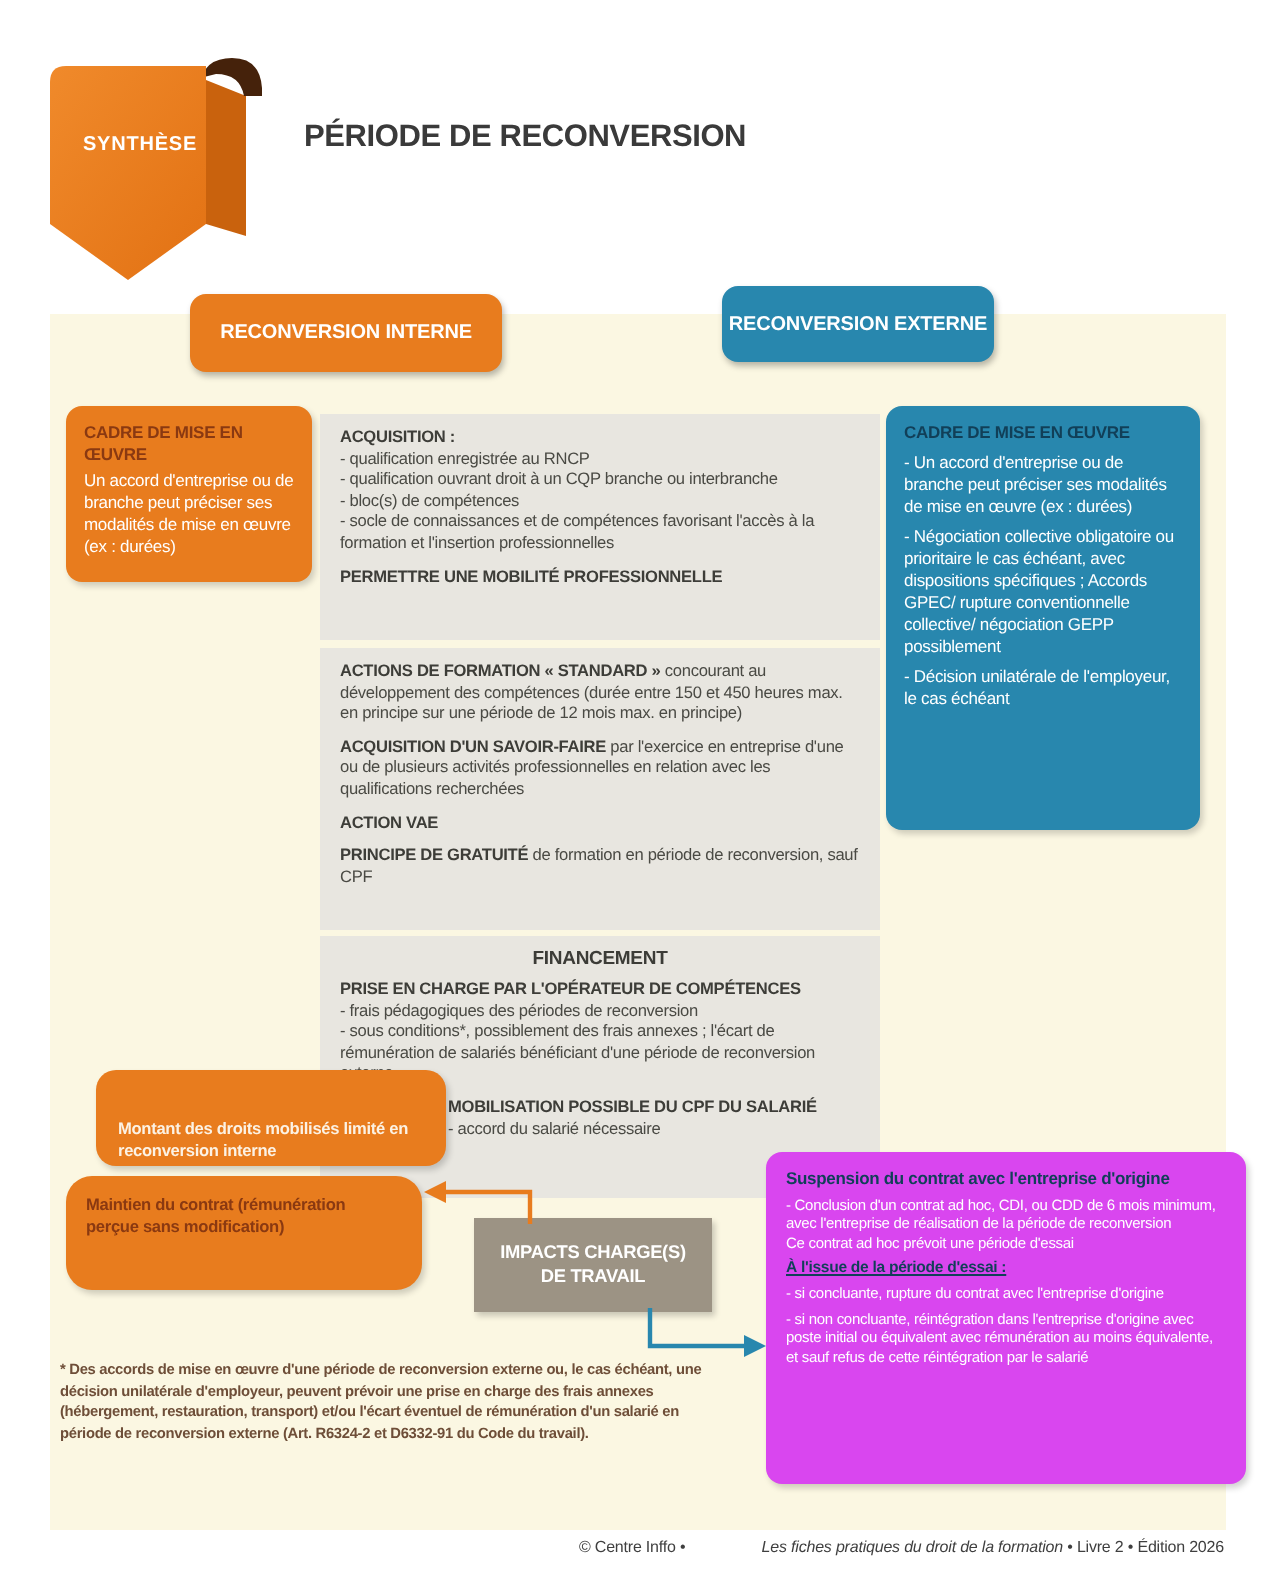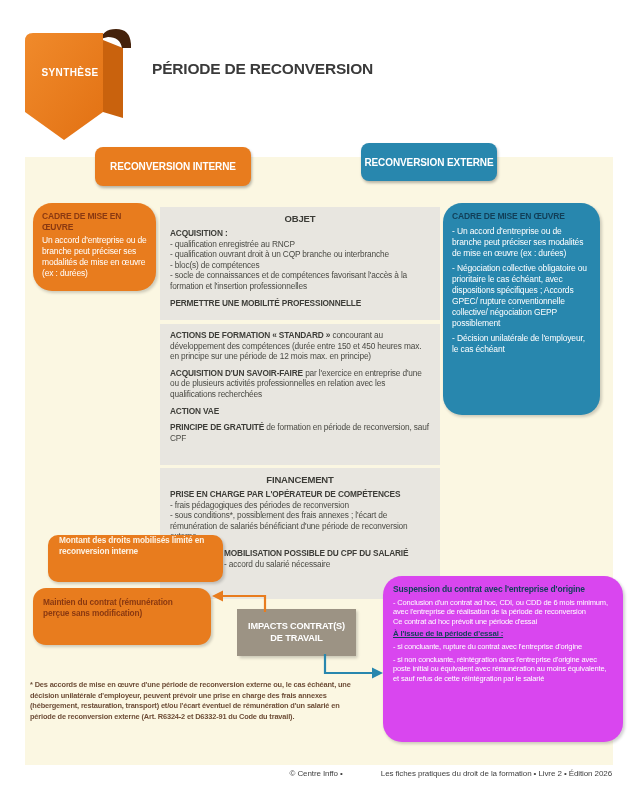--- a/index.html
+++ b/index.html
@@ -14,21 +14,21 @@
         color:#ffffff;font-size:10px;font-weight:bold;letter-spacing:.4px;}
   .page-title{position:absolute;left:152px;top:60px;margin:0;font-size:15.5px;font-weight:bold;
         color:#3A3A3A;letter-spacing:-0.2px;}
   
   .btn{position:absolute;border-radius:8px;color:#fff;font-weight:bold;font-size:10px;
        display:flex;align-items:center;justify-content:center;text-align:center;
        box-shadow:1px 2px 3px rgba(0,0,0,.28);letter-spacing:-0.1px;}
   .btn-orange{left:95px;top:147px;width:156px;height:39px;background:#E87C1E;}
   .btn-blue{left:361px;top:143px;width:136px;height:38px;background:#2887AE;}
   
-  .sidebox{position:absolute;border-radius:19px;padding:8px 9px;box-sizing:border-box;
+  .sidebox{position:absolute;border-radius:8px;padding:8px 9px;box-sizing:border-box;
            box-shadow:1.5px 2px 3px rgba(0,0,0,.18);}
   .cadre-left{left:33px;top:203px;width:123px;height:88px;background:#E87C1E;}
   .cadre-right{left:443px;top:203px;width:157px;height:212px;background:#2887AE;}
   .suspension{left:383px;top:576px;width:240px;min-height:166px;background:#d946ef;padding:8px 10px;}
   .side-title{font-size:8.5px;font-weight:bold;margin:0 0 3px;line-height:1.25;}
   .maroon{color:#8A3911;}
   .navy{color:#113F58;}
   .side-body,.side-item{color:#ffffff;font-size:8.5px;line-height:1.3;margin:0;}
   .side-item{margin-top:4px;}
   .sln{color:#ffffff;font-size:7.5px;line-height:1.27;margin:3px 0 0;}
@@ -41,35 +41,35 @@
   .box-modalites{top:324px;height:141px;}
   .box-financement{top:468px;height:131px;}
   .sec-title{text-align:center;font-weight:bold;font-size:9.5px;color:#3C3C37;margin:0 0 4px;}
   .ln{margin:0;font-size:8.3px;line-height:1.28;}
   .ln .b{font-weight:bold;color:#3D3D38;text-align:right;}
   .gap{margin-top:6px;}
   .indent{margin-left:54px;}
   
   .note{position:absolute;background:#E87C1E;border-radius:10px;box-sizing:border-box;
         font-weight:bold;box-shadow:1.5px 2px 3px rgba(0,0,0,.18);line-height:1.3;z-index:3;}
-  .note-montant{left:48px;top:535px;width:175px;height:47px;padding:0 11px;
+  .note-montant{left:48px;top:535px;width:175px;height:47px;padding:24px 11px;
         color:#FCF2E4;font-size:8.3px;}
   .note-maintien{left:33px;top:588px;width:178px;height:57px;padding:9px 10px;
         color:#8A3911;font-size:8.3px;border-radius:13px;}
   
   .impacts{position:absolute;left:237px;top:609px;width:119px;height:47px;background:#9C9384;
         color:#ffffff;font-weight:bold;font-size:9.2px;display:flex;flex-direction:column;
         align-items:center;justify-content:center;text-align:center;line-height:1.3;
         box-shadow:1.5px 2px 3px rgba(0,0,0,.2);}
   .arrow{position:absolute;z-index:2;}
   
   .footnote{position:absolute;left:30px;top:680px;width:330px;font-size:7.4px;font-weight:bold;
         color:#6E4E38;line-height:1.42;}
   .footer{position:absolute;right:26px;top:769px;font-size:8px;color:#3F3F3F;letter-spacing:-0.1px;}
-  .footer .it{padding-left:36px;}
+  .footer .it{font-style:italic;padding-left:36px;}
 </style>
 </head>
 <body>
 
 <div class="page">
 
   <div class="panel"></div>
 
   <div class="ribbon">
     <svg width="140" height="125" viewBox="0 0 140 125">
@@ -90,21 +90,20 @@
 
   <div class="btn btn-orange">RECONVERSION INTERNE</div>
   <div class="btn btn-blue">RECONVERSION EXTERNE</div>
 
   <div class="sidebox cadre-left">
     <div class="side-title maroon">CADRE DE MISE EN ŒUVRE</div>
     <div class="side-body">Un accord d'entreprise ou de branche peut préciser ses modalités de mise en œuvre (ex : durées)</div>
   </div>
 
   <div class="graybox box-objet">
-    <div class="sec-title">OBJET</div>
     <p class="ln"><span class="b">ACQUISITION :</span><span></span></p>
     <p class="ln"><span class="b"></span><span>- qualification enregistrée au RNCP</span></p>
     <p class="ln"><span class="b"></span><span>- qualification ouvrant droit à un CQP branche ou interbranche</span></p>
     <p class="ln"><span class="b"></span><span>- bloc(s) de compétences</span></p>
     <p class="ln"><span class="b"></span><span>- socle de connaissances et de compétences favorisant l'accès à la formation et l'insertion professionnelles</span></p>
     <p class="ln gap"><span class="b">PERMETTRE UNE MOBILITÉ PROFESSIONNELLE</span><span></span></p>
   </div>
 
   <div class="graybox box-modalites">
     <p class="ln"><span class="b">ACTIONS DE FORMATION « STANDARD »</span><span> concourant au développement des compétences (durée entre 150 et 450 heures max. en principe sur une période de 12 mois max. en principe)</span></p>
@@ -131,21 +130,21 @@
 
   <div class="note note-montant">Montant des droits mobilisés limité en reconversion interne</div>
   <div class="note note-maintien">Maintien du contrat (rémunération perçue sans modification)</div>
 
   <svg class="arrow" style="left:212px;top:584px;" width="60" height="32" viewBox="0 0 60 32">
     <path d="M53,28 L53,12 L10,12" fill="none" stroke="#E87C1E" stroke-width="2.2"></path>
     <polygon points="11,6.5 0,12 11,17.5" fill="#E87C1E"></polygon>
   </svg>
 
   <div class="impacts">
-    <div>IMPACTS CONTRAT(S)</div>
+    <div>IMPACTS CHARGE(S)</div>
     <div>DE TRAVAIL</div>
   </div>
 
   <svg class="arrow" style="left:318px;top:654px;" width="66" height="28" viewBox="0 0 66 28">
     <path d="M7,0 L7,19 L55,19" fill="none" stroke="#2887AE" stroke-width="2.2"></path>
     <polygon points="54,13.5 65,19 54,24.5" fill="#2887AE"></polygon>
   </svg>
 
   <div class="sidebox suspension">
     <div class="side-title navy">Suspension du contrat avec l'entreprise d'origine</div>

